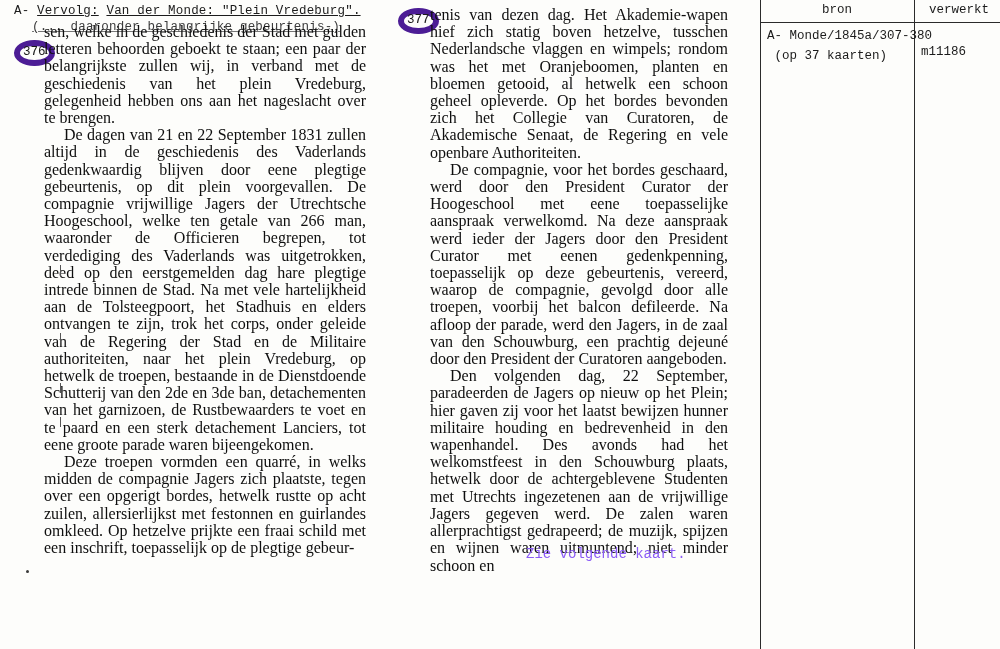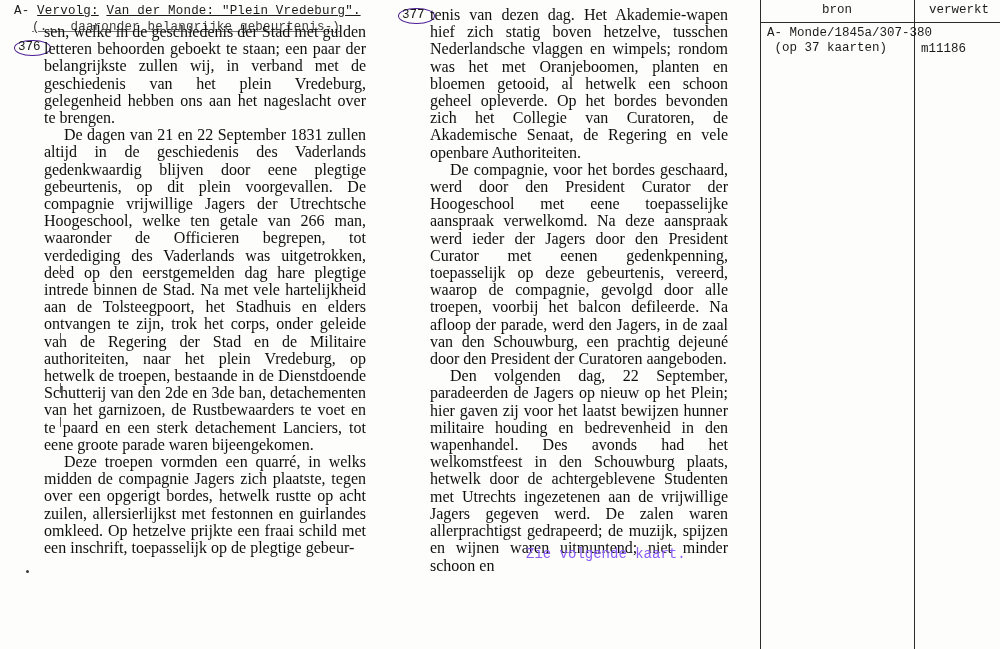--- a/index.html
+++ b/index.html
@@ -65,23 +65,23 @@
   }
 
   .folio {
     position: absolute;
     font-family: "Liberation Mono", monospace;
     font-size: 12.5px;
     color: #1b1b1b;
   }
   .folio-circle {
     display: inline-block;
-    border: 1px solid #4c1d95;
+    border: 6px solid #4c1d95;
     border-radius: 50%;
-    padding: 0px 9px 1px 3px;
+    padding: 0px 3px 1px 3px;
     line-height: 1.05;
   }
   .folio-left {
     left: 0px;
     top: 36px;
     text-decoration: underline;
   }
   .folio-mid {
     left: 0px;
     top: 4px;
@@ -170,21 +170,21 @@
   }
   .tbl-head-bron { left: 36px; width: 80px; }
   .tbl-head-verwerkt { left: 158px; width: 80px; }
 
   .tbl-cell {
     position: absolute;
     font-family: "Liberation Mono", monospace;
     font-size: 12.5px;
     color: #1b1b1b;
     white-space: pre;
-    line-height: 15px;
+    line-height: 20px;
   }
   .cell-source { left: 6px; top: 26px; }
   .cell-processed { left: 160px; top: 42px; }
 
   
   .speck {
     position: absolute;
     background: #3a3a3a;
     border-radius: 50%;
   }

